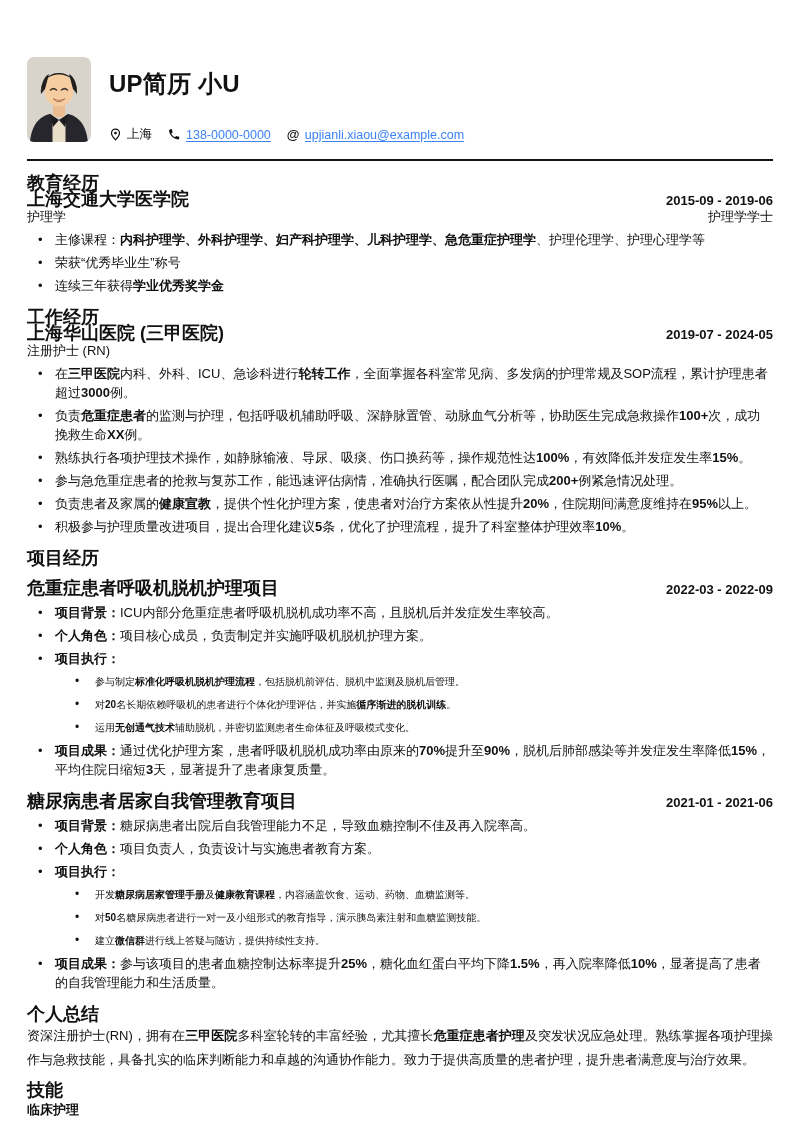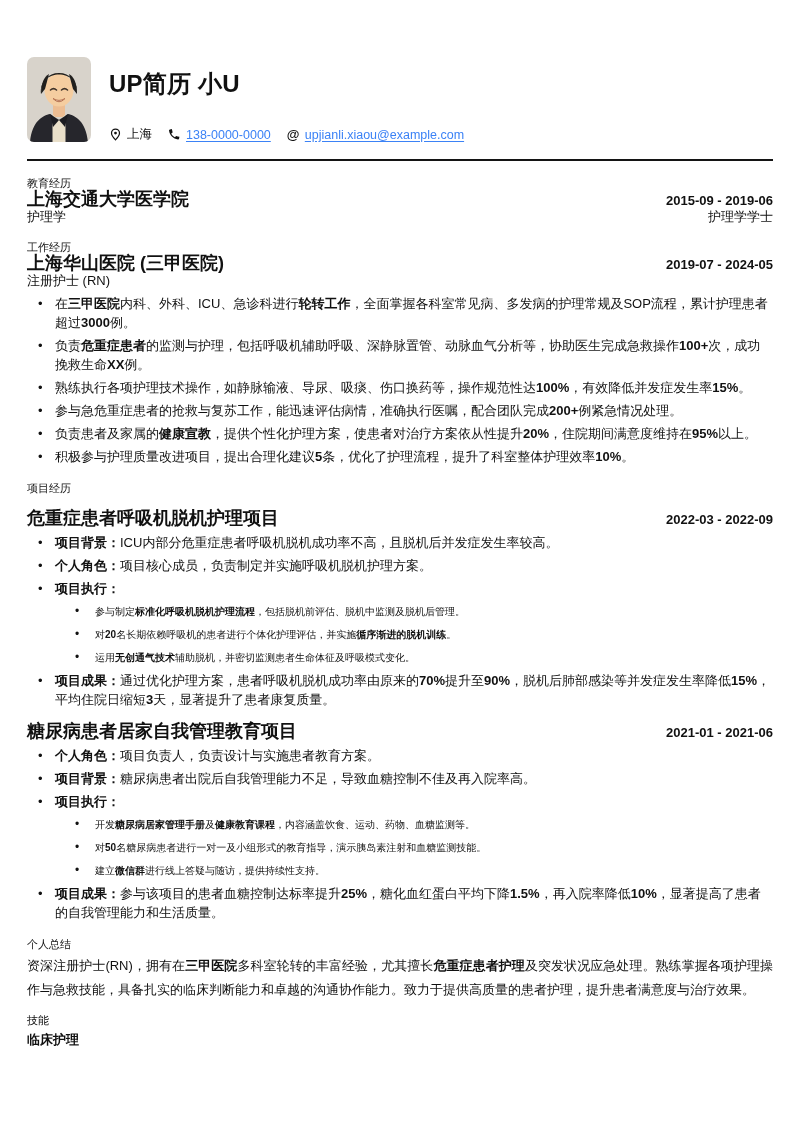--- a/index.html
+++ b/index.html
@@ -20,21 +20,21 @@
   .contact { display:flex; align-items:center; gap:16px; margin-top:29px; font-size:12.5px; }
   .contact-item { display:flex; align-items:center; gap:5px; }
   .contact-item a, .contact-link { color:#3b82f6; text-decoration:underline; text-underline-offset:2px; cursor:pointer; }
   .cicon { width:13px; height:13px; display:inline-block; }
   .at-icon::before { content:"@"; font-size:13px; font-weight:600; line-height:13px; }
 
   .rule { border:none; border-top:2px solid #141414; margin-top:16px; }
 
   
   .section { margin-top:14px; }
-  .sec-title { font-size:11px; font-weight:400; line-height:16px; }
+  .sec-title { font-size:18px; font-weight:700; line-height:16px; }
   .row { display:flex; justify-content:space-between; align-items:baseline; }
   .org { font-size:18px; font-weight:700; line-height:16px; }
   .date { font-size:13px; font-weight:700; line-height:16px; white-space:nowrap; }
   .subrow { font-size:13px; line-height:16px; }
 
   ul.blts { list-style:none; margin-top:5px; }
   ul.blts > li { position:relative; padding-left:28px; font-size:13px; line-height:19px; margin-bottom:4px; }
   ul.blts > li::before { content:"•"; position:absolute; left:11px; top:0; font-size:13px; }
   ul.sub { list-style:none; margin-top:0; }
   ul.sub > li { position:relative; padding-left:40px; font-size:10px; line-height:19px; margin-top:4px; }
@@ -107,20 +107,25 @@
   <div class="section">
     <div class="sec-title">教育经历</div>
     <div class="row">
       <span class="org">上海交通大学医学院</span>
       <span class="date">2015-09 - 2019-06</span>
     </div>
     <div class="row subrow">
       <span>护理学</span>
       <span>护理学学士</span>
     </div>
+    <ul class="blts">
+      <li><span>主修课程：</span><b>内科护理学、外科护理学、妇产科护理学、儿科护理学、急危重症护理学</b><span>、护理伦理学、护理心理学等</span></li>
+      <li><span>荣获“优秀毕业生”称号</span></li>
+      <li><span>连续三年获得</span><b>学业优秀奖学金</b></li>
+    </ul>
   </div>
 
   <div class="section">
     <div class="sec-title">工作经历</div>
     <div class="row">
       <span class="org">上海华山医院 (三甲医院)</span>
       <span class="date">2019-07 - 2024-05</span>
     </div>
     <div class="row subrow">
       <span>注册护士 (RN)</span>
@@ -157,22 +162,22 @@
         <li><b>项目成果：</b><span>通过优化护理方案，患者呼吸机脱机成功率由原来的</span><b>70%</b><span>提升至</span><b>90%</b><span>，脱机后肺部感染等并发症发生率降低</span><b>15%</b><span>，平均住院日缩短</span><b>3</b><span>天，显著提升了患者康复质量。</span></li>
       </ul>
     </div>
 
     <div class="proj">
       <div class="row">
         <span class="org">糖尿病患者居家自我管理教育项目</span>
         <span class="date">2021-01 - 2021-06</span>
       </div>
       <ul class="blts">
+        <li><b>项目背景：</b><span>糖尿病患者出院后自我管理能力不足，导致血糖控制不佳及再入院率高。</span></li>
         <li><b>个人角色：</b><span>项目负责人，负责设计与实施患者教育方案。</span></li>
-        <li><b>项目背景：</b><span>糖尿病患者出院后自我管理能力不足，导致血糖控制不佳及再入院率高。</span></li>
         <li>
           <span><b>项目执行：</b></span>
           <ul class="sub">
             <li><span>开发</span><b>糖尿病居家管理手册</b><span>及</span><b>健康教育课程</b><span>，内容涵盖饮食、运动、药物、血糖监测等。</span></li>
             <li><span>对</span><b>50</b><span>名糖尿病患者进行一对一及小组形式的教育指导，演示胰岛素注射和血糖监测技能。</span></li>
             <li><span>建立</span><b>微信群</b><span>进行线上答疑与随访，提供持续性支持。</span></li>
           </ul>
         </li>
         <li><b>项目成果：</b><span>参与该项目的患者血糖控制达标率提升</span><b>25%</b><span>，糖化血红蛋白平均下降</span><b>1.5%</b><span>，再入院率降低</span><b>10%</b><span>，显著提高了患者的自我管理能力和生活质量。</span></li>
       </ul>

